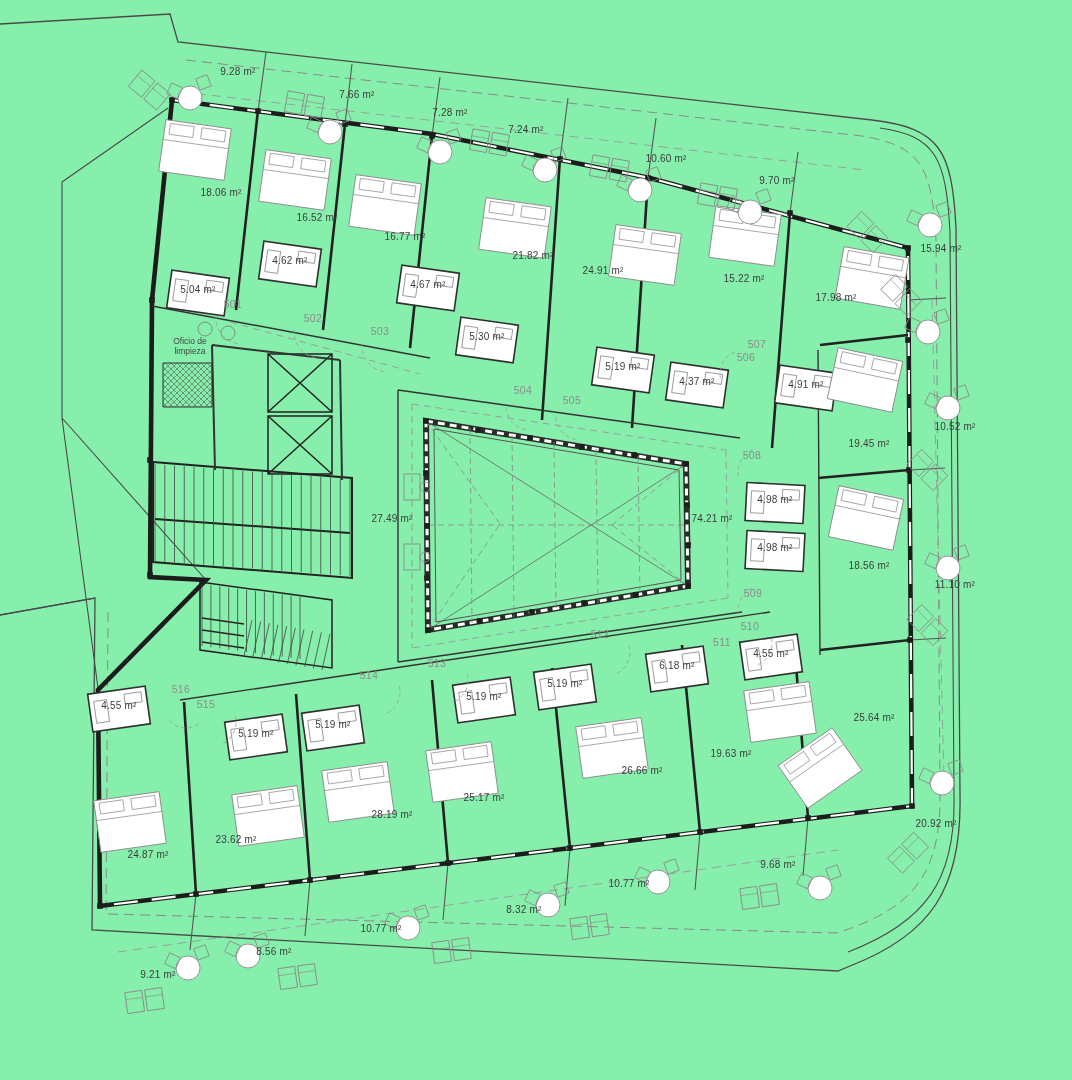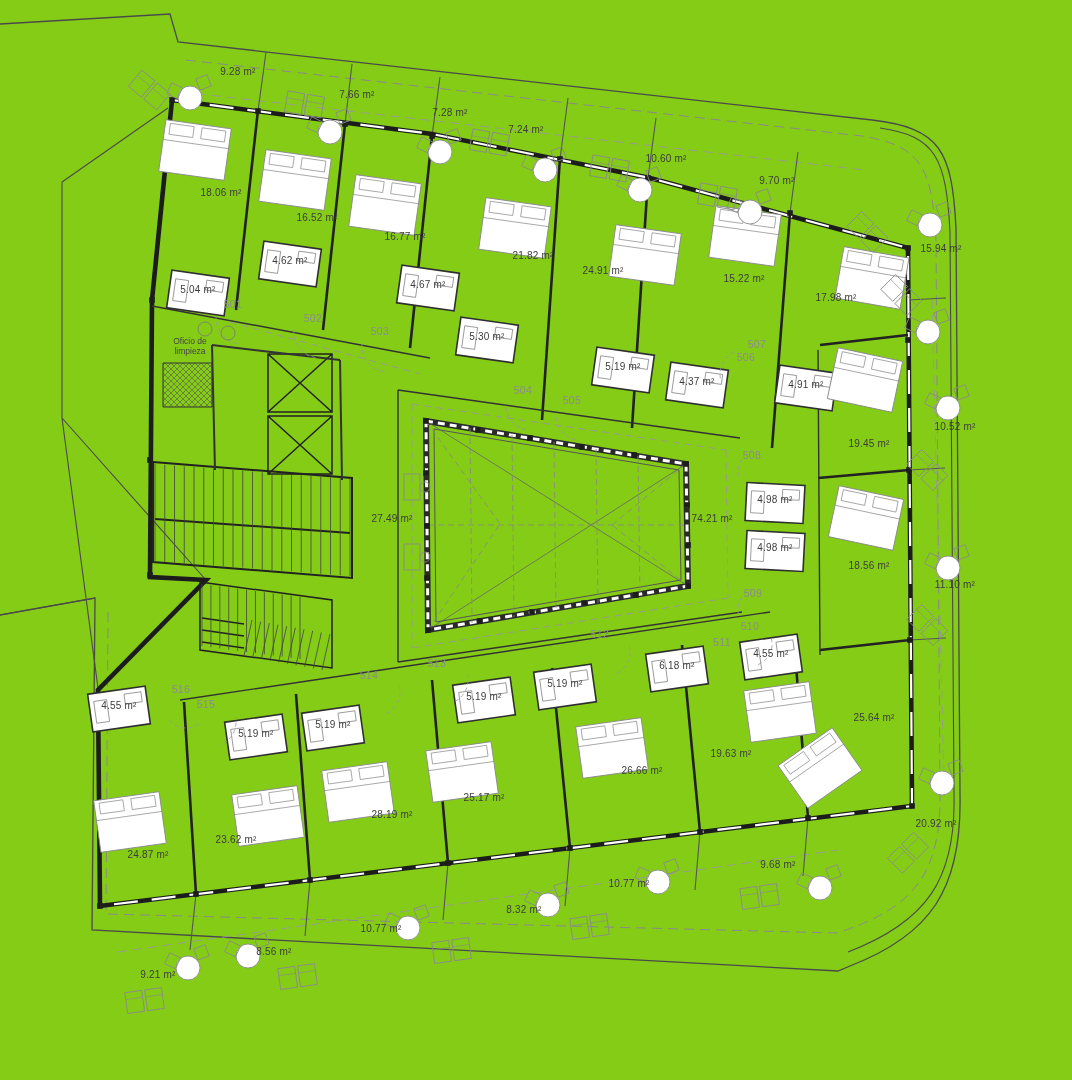--- a/index.html
+++ b/index.html
@@ -1,16 +1,16 @@
 <!DOCTYPE html>
 <html><head>
 <meta charset="utf-8">
 <style>
   html,body{margin:0;padding:0;background:#ffffff;}
-  .stage{width:1072px;height:1080px;position:relative;background:#84cc16;overflow:hidden;}
+  .stage{width:1072px;height:1080px;position:relative;background:#86efac;overflow:hidden;}
   svg{display:block;}
   text{font-family:"Liberation Sans","DejaVu Sans",sans-serif;}
   .area-label{font-size:10px;fill:#3c3c3c;letter-spacing:.2px;}
   .room-number{font-size:10.5px;fill:#8c8c8c;letter-spacing:.4px;}
   .small-note{font-size:8.5px;fill:#444;}
 </style>
 </head>
 <body>
 
 <div class="stage">

